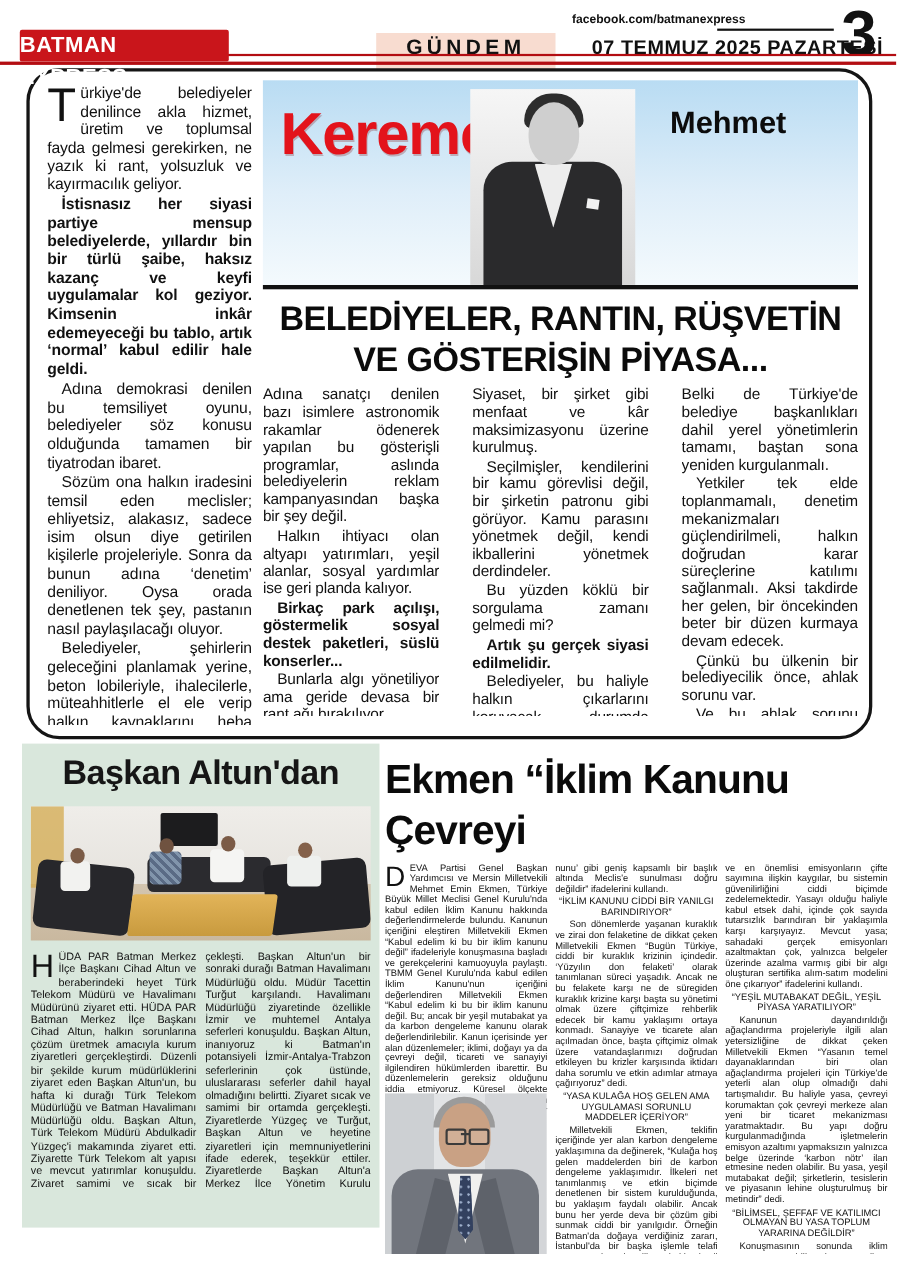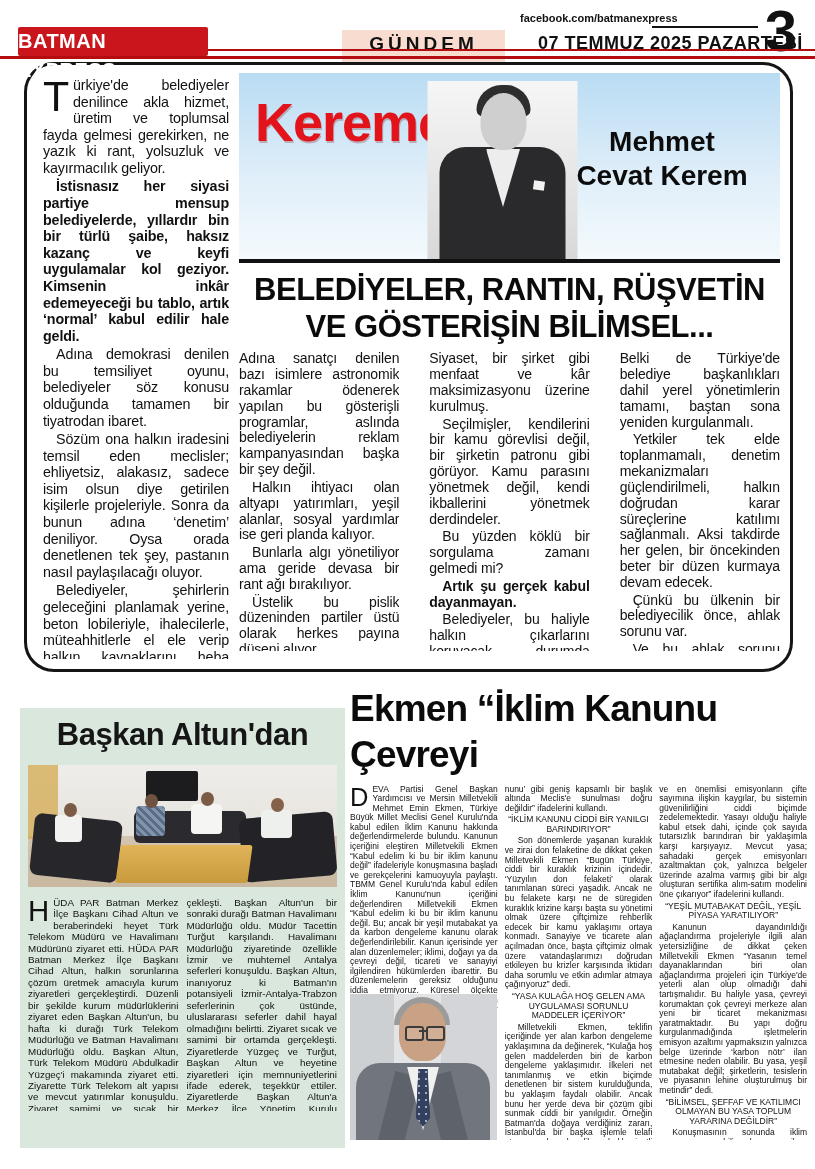--- a/index.html
+++ b/index.html
@@ -21,21 +21,21 @@
   
   .main-box{position:absolute;left:24px;top:62px;width:763px;height:604px;border:3px solid #151515;
             border-radius:30px;overflow:hidden;background:#fff;}
   .intro-col{position:absolute;left:16px;top:12px;width:186px;height:582px;overflow:hidden;
              font-size:14.3px;line-height:1.16;text-align:justify;letter-spacing:-.15px;}
   .right-area{position:absolute;left:212px;top:8px;right:10px;bottom:6px;}
   .kicker-box{position:relative;height:186px;background:linear-gradient(180deg,#b9dcf3 0%,#dfeef9 55%,#f4fafd 100%);overflow:hidden;}
   .kicker{position:absolute;left:16px;top:18px;font-size:54px;font-weight:800;color:#e3131b;
           letter-spacing:-1px;text-shadow:1px 2px 0 rgba(120,0,0,.25);}
   .author{position:absolute;right:8px;top:22px;width:220px;text-align:center;font-weight:700;
-          font-size:28px;line-height:1.2;color:#0c0c0c;margin-top:30px;}
+          font-size:28px;line-height:1.2;color:#0c0c0c;}
   .black-rule{height:4px;background:#111;}
   .headline{margin:8px 0 4px;text-align:center;font-size:31px;line-height:1.2;font-weight:800;
             letter-spacing:-.5px;color:#0b0b0b;}
   .cols3{display:flex;gap:30px;margin-top:6px;height:300px;overflow:hidden;}
   .cols3 .ncol{flex:1;font-size:14px;line-height:1.13;text-align:justify;letter-spacing:-.15px;overflow:hidden;}
   
   .para{margin:0 0 2px;text-indent:13px;}
   .para.b{font-weight:700;}
   .para.h{font-weight:400;text-align:center;text-indent:0;margin:2px 0;}
   .para.first{text-indent:0;}
@@ -43,21 +43,21 @@
   
   .cp{position:absolute;left:50%;bottom:0;transform:translateX(-55%);width:150px;height:178px;
       background:linear-gradient(#f6f6f6,#d8d8d8);overflow:hidden;}
   .cp span{position:absolute;}
   .cp-hair{left:49px;top:4px;width:54px;height:32px;background:#2d2d2d;border-radius:27px 27px 8px 8px;}
   .cp-face{left:53px;top:12px;width:46px;height:57px;background:#cfcfcf;border-radius:50% 50% 45% 45%;}
   .cp-suit{left:12px;top:66px;width:126px;height:112px;background:#2a2a2c;border-radius:26px 26px 0 0;}
   .cp-shirt{left:59px;top:68px;width:34px;height:58px;background:#ededed;clip-path:polygon(0 0,100% 0,50% 100%);}
   .cp-pocket{left:106px;top:100px;width:11px;height:9px;background:#f2f2f2;transform:rotate(8deg);}
   
-  .altun{position:absolute;left:20px;top:708px;width:325px;height:440px;background:#d9e7dc;overflow:hidden;}
+  .altun{position:absolute;left:20px;top:676px;width:325px;height:440px;background:#d9e7dc;overflow:hidden;}
   .altun-title{margin:10px 4px 0;text-align:center;font-size:31px;line-height:1.12;font-weight:800;color:#161616;letter-spacing:-.5px;}
   .mp{position:relative;width:309px;height:122px;margin:12px auto 0;overflow:hidden;
       background:linear-gradient(180deg,#efede9 0%,#e6e3de 58%,#d3c5af 58%,#c9b89f 100%);}
   .mp span{position:absolute;}
   .mp-door{left:0;top:0;width:30px;height:74px;background:#d3a94e;opacity:.75;}
   .mp-tv{left:118px;top:6px;width:52px;height:30px;background:#1c1c1e;border-radius:2px;}
   .mp-couchL{left:4px;top:52px;width:88px;height:62px;background:#27272b;border-radius:8px;transform:rotate(6deg);}
   .mp-couchR{right:2px;top:50px;width:94px;height:64px;background:#232327;border-radius:8px;transform:rotate(-5deg);}
   .mp-couchB{left:106px;top:46px;width:112px;height:32px;background:#2b2b2f;border-radius:6px;}
   .mp-table{left:90px;top:80px;width:132px;height:38px;background:linear-gradient(#e2b459,#c89a3e);
@@ -121,40 +121,40 @@
         <div class="kicker">Keremce</div>
         <div class="cp">
           <span class="cp-suit"></span>
           <span class="cp-shirt"></span>
           <span class="cp-pocket"></span>
           <span class="cp-hair"></span>
           <span class="cp-face"></span>
         </div>
         <div class="author">
           <div>Mehmet</div>
-          <div>Cevat Kerem</div>
         </div>
       </div>
       <div class="black-rule"></div>
       <h1 class="headline">
         <span>BELEDİYELER, RANTIN, RÜŞVETİN</span><br>
-        <span>VE GÖSTERİŞİN BİLİMSEL...</span>
+        <span>VE GÖSTERİŞİN PİYASA...</span>
       </h1>
       <div class="cols3">
         <div class="ncol">
             <p class="para n first">Adına sanatçı denilen bazı isimlere astronomik rakamlar ödenerek yapılan bu gösterişli programlar, aslında belediyelerin reklam kampanyasından başka bir şey değil.</p>
             <p class="para n">Halkın ihtiyacı olan altyapı yatırımları, yeşil alanlar, sosyal yardımlar ise geri planda kalıyor.</p>
+            <p class="para b">Birkaç park açılışı, göstermelik sosyal destek paketleri, süslü konserler...</p>
             <p class="para n">Bunlarla algı yönetiliyor ama geride devasa bir rant ağı bırakılıyor.</p>
             <p class="para n">Üstelik bu pislik düzeninden partiler üstü olarak herkes payına düşeni alıyor.</p>
           </div>
         <div class="ncol">
             <p class="para n first">Siyaset, bir şirket gibi menfaat ve kâr maksimizasyonu üzerine kurulmuş.</p>
             <p class="para n">Seçilmişler, kendilerini bir kamu görevlisi değil, bir şirketin patronu gibi görüyor. Kamu parasını yönetmek değil, kendi ikballerini yönetmek derdindeler.</p>
             <p class="para n">Bu yüzden köklü bir sorgulama zamanı gelmedi mi?</p>
-            <p class="para b">Artık şu gerçek kabul dayanmayan.</p>
+            <p class="para b">Artık şu gerçek siyasi edilmelidir.</p>
             <p class="para n">Belediyeler, bu haliyle halkın çıkarlarını koruyacak durumda değildir. Gösterişe, liyakatsiz kadrolara, partizan kayırmacılığa ve lüzumsuz konser harcamalarına kurban edilen milyarlarca lira her yıl çöpe gidiyor. Bu düzen sürdürülebilir değil.</p>
           </div>
         <div class="ncol">
             <p class="para n first">Belki de Türkiye'de belediye başkanlıkları dahil yerel yönetimlerin tamamı, baştan sona yeniden kurgulanmalı.</p>
             <p class="para n">Yetkiler tek elde toplanmamalı, denetim mekanizmaları güçlendirilmeli, halkın doğrudan karar süreçlerine katılımı sağlanmalı. Aksi takdirde her gelen, bir öncekinden beter bir düzen kurmaya devam edecek.</p>
             <p class="para n">Çünkü bu ülkenin bir belediyecilik önce, ahlak sorunu var.</p>
             <p class="para n">Ve bu ahlak sorunu çözülmeden ne meclisler, ne başkanlar, ne de sandıklar bir işe yarar.</p>
           </div>
       </div>
     </div>

